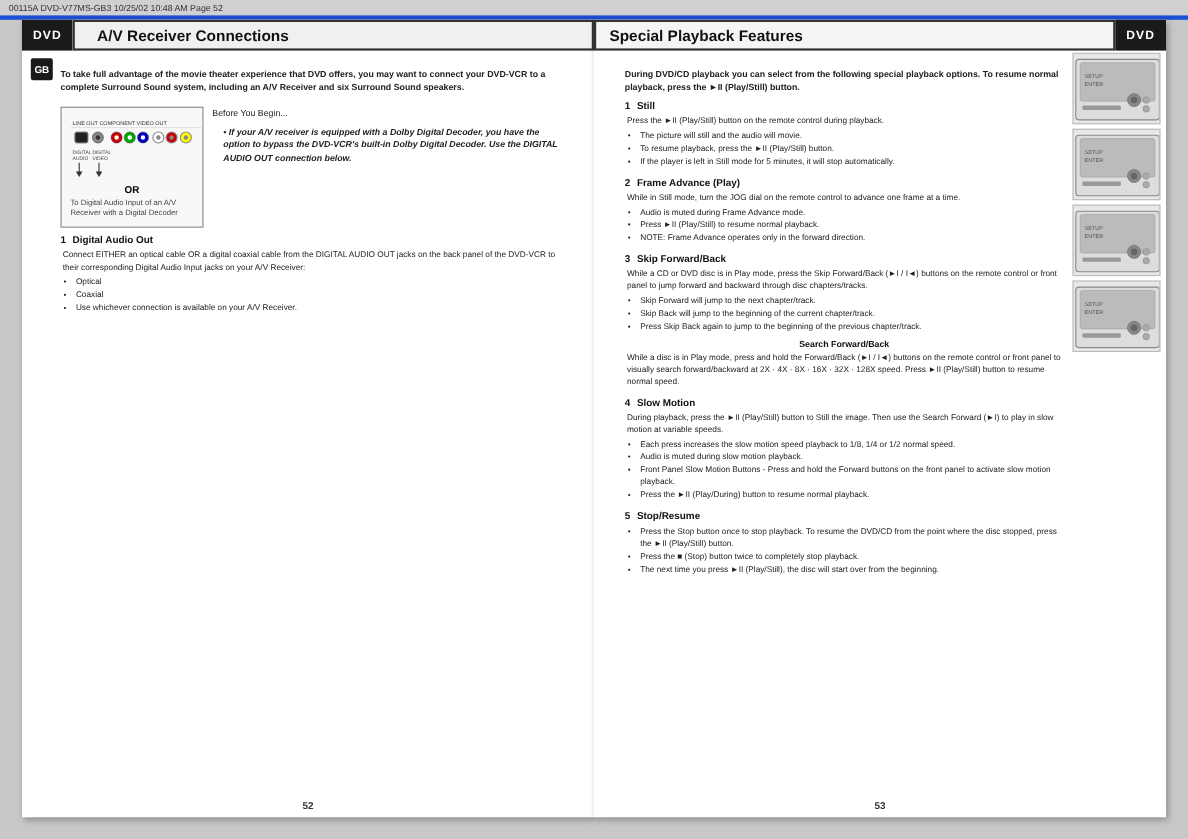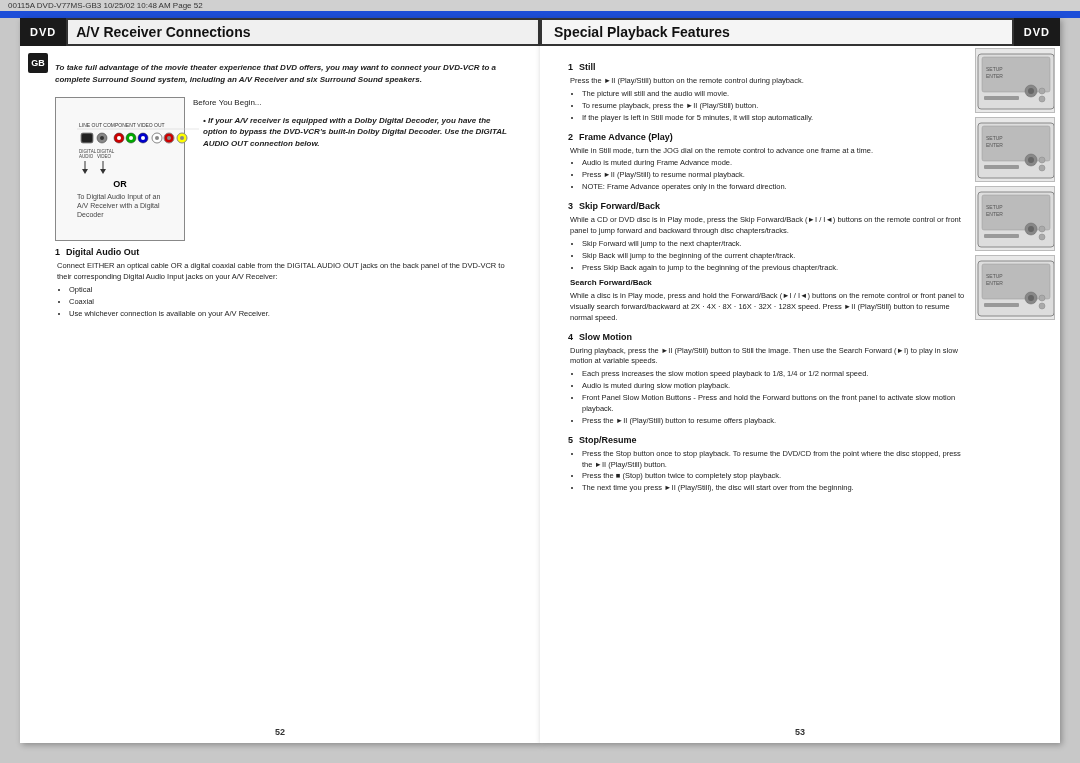--- a/index.html
+++ b/index.html
@@ -18,21 +18,21 @@
       top: 0;
       left: 0;
       right: 0;
       height: 18px;
       background: #d0d0d0;
       display: flex;
       align-items: center;
       padding: 0 8px;
       font-size: 8px;
       color: #333;
-      border-bottom: 7px solid #1d4ed8;
+      border-bottom: 4px solid #1d4ed8;
     }
     
     .pages {
       position: absolute;
       top: 18px;
       left: 20px;
       right: 20px;
       bottom: 20px;
       display: flex;
       gap: 0;
@@ -75,21 +75,21 @@
       display: flex;
       align-items: center;
       letter-spacing: 1px;
     }
     .page-title-box {
       background: #f0f0f0;
       border: 2px solid #333;
       flex: 1;
       display: flex;
       align-items: center;
-      padding: 0 8px;
+      padding: 0 20px;
       font-size: 14px;
       font-weight: bold;
       color: #111;
     }
     .page-title-box-right {
       background: #f5f5f5;
       border: 2px solid #333;
       flex: 1;
       display: flex;
       align-items: center;
@@ -133,21 +133,20 @@
     .page-content-left {
       padding: 8px 30px 8px 35px;
     }
     .page-content-right {
       padding: 8px 35px 8px 28px;
     }
     
     .intro-text {
       font-size: 8px;
       line-height: 1.45;
-      font-style: italic;
       font-weight: bold;
       color: #222;
       margin-bottom: 6px;
     }
     .before-text {
       font-size: 8px;
       line-height: 1.45;
       color: #222;
       margin-bottom: 6px;
     }
@@ -170,21 +169,21 @@
     
     .diagram-area {
       display: flex;
       align-items: flex-start;
       margin-bottom: 6px;
       gap: 8px;
     }
     .diagram-box {
       border: 1px solid #888;
       background: #f8f8f8;
-      padding: 21px;
+      padding: 8px;
       width: 130px;
       min-height: 60px;
       position: relative;
     }
     .diagram-caption {
       font-size: 7px;
       color: #444;
       margin-top: 3px;
       line-height: 1.3;
     }
@@ -266,20 +265,21 @@
       align-items: baseline;
       gap: 6px;
       margin-bottom: 2px;
     }
     .subsection-title {
       font-size: 8px;
       font-weight: bold;
       color: #111;
       margin-top: 4px;
       margin-bottom: 1px;
+      text-align: center;
     }
   </style>
 </head>
 <body>
 
 <div class="top-bar">
   <span>00115A  DVD-V77MS-GB3   10/25/02  10:48 AM   Page 52</span>
 </div>
 
 <div class="pages">
@@ -430,20 +430,21 @@
           <rect x="8" y="47" width="35" height="4" rx="1" fill="#999"></rect>
           <circle cx="66" cy="42" r="3" fill="#aaa" stroke="#888" stroke-width="0.5"></circle>
           <circle cx="66" cy="50" r="3" fill="#aaa" stroke="#888" stroke-width="0.5"></circle>
           <text x="10" y="22" font-size="5" fill="#555">SETUP</text>
           <text x="10" y="29" font-size="5" fill="#555">ENTER</text>
         </svg>
       </div>
     </div>
 
     <div class="page-content-right" style="padding-right:95px;">
+      <p class="intro-text">During DVD/CD playback you can select from the following special playback options. To resume normal playback, press the ►II (Play/Still) button.</p>
 
       <div class="section-item">
         <div class="item-header">
           <span class="section-number">1</span>
           <span class="section-title">Still</span>
         </div>
         <div class="section-body">
           <p>Press the ►II (Play/Still) button on the remote control during playback.</p>
           <ul class="bullet-list">
             <li>The picture will still and the audio will movie.</li>
@@ -489,21 +490,21 @@
         <div class="item-header">
           <span class="section-number">4</span>
           <span class="section-title">Slow Motion</span>
         </div>
         <div class="section-body">
           <p>During playback, press the ►II (Play/Still) button to Still the image. Then use the Search Forward (►I) to play in slow motion at variable speeds.</p>
           <ul class="bullet-list">
             <li>Each press increases the slow motion speed playback to 1/8, 1/4 or 1/2 normal speed.</li>
             <li>Audio is muted during slow motion playback.</li>
             <li>Front Panel Slow Motion Buttons - Press and hold the Forward buttons on the front panel to activate slow motion playback.</li>
-            <li>Press the ►II (Play/Still) button to resume offers playback.</li>
+            <li>Press the ►II (Play/During) button to resume normal playback.</li>
           </ul>
         </div>
       </div>
 
       <div class="section-item">
         <div class="item-header">
           <span class="section-number">5</span>
           <span class="section-title">Stop/Resume</span>
         </div>
         <div class="section-body">

